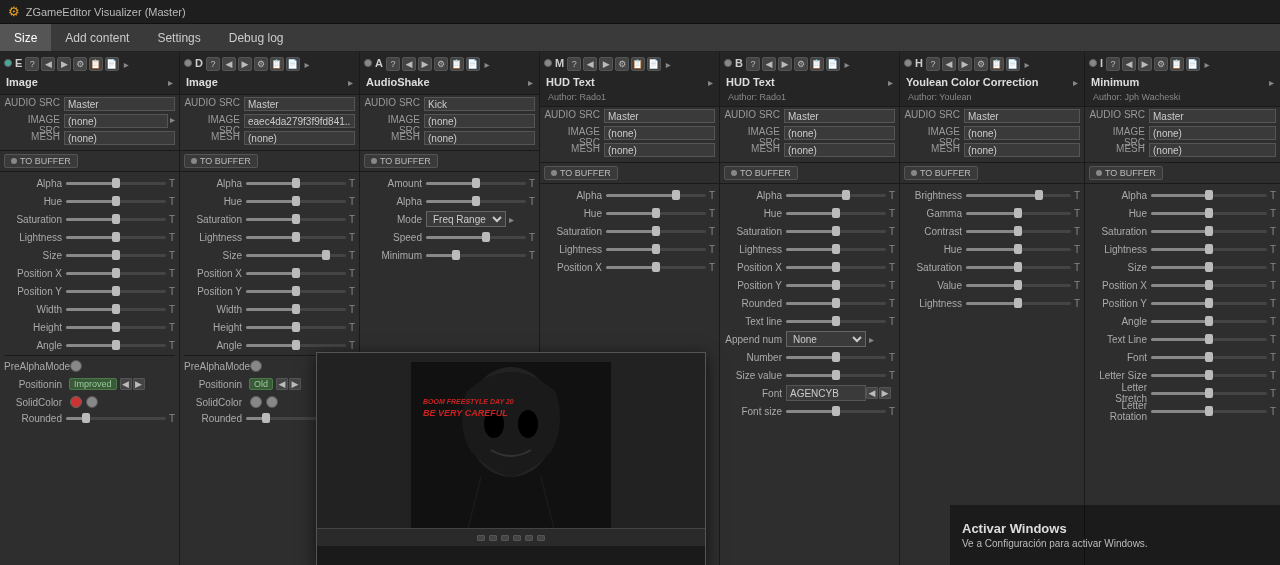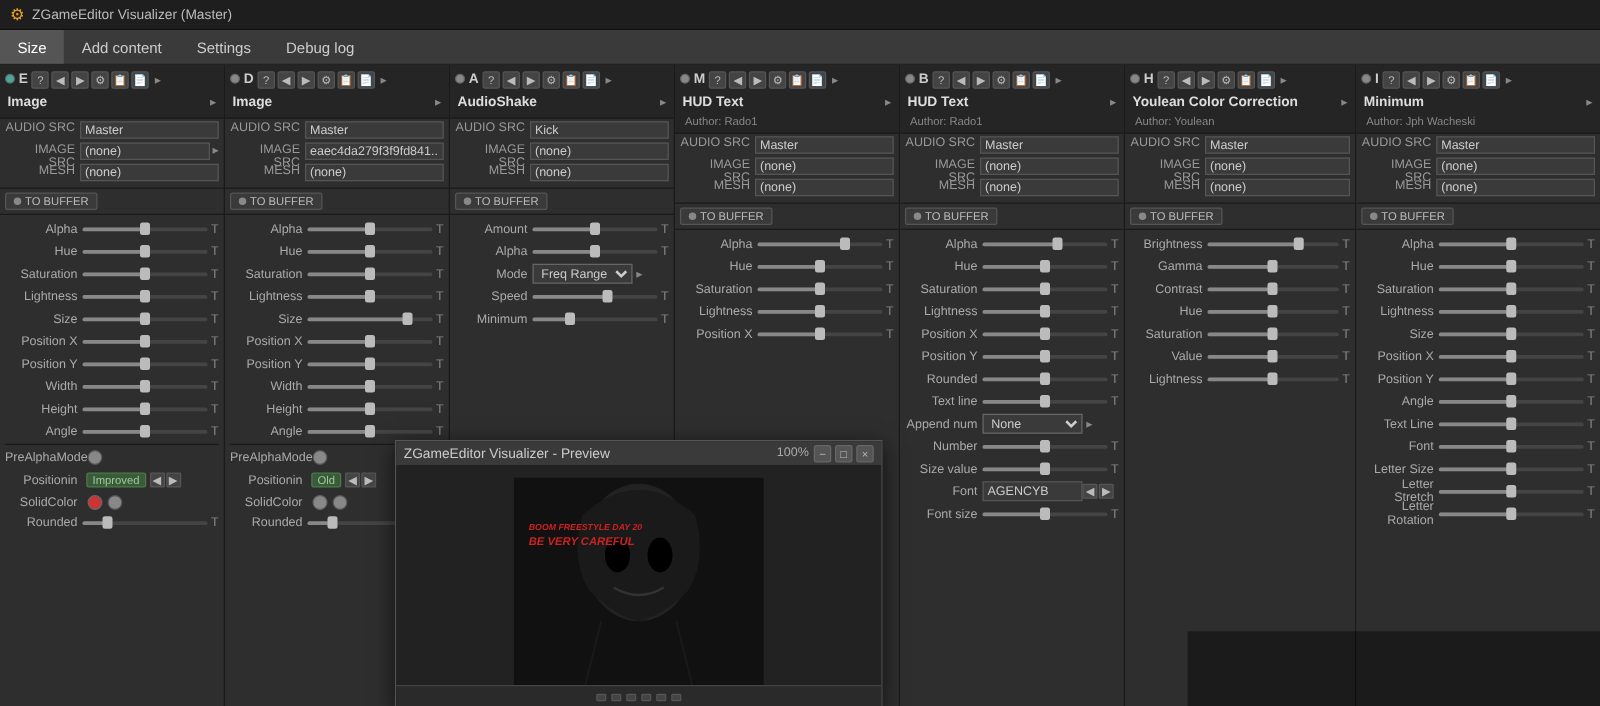--- a/index.html
+++ b/index.html
@@ -1353,35 +1353,28 @@
           <span class="slider-label">Letter Rotation</span>
           <div class="slider-track">
             <div class="slider-fill" style="width:50%"></div>
             <div class="slider-thumb" style="left:50%"></div>
           </div>
           <span class="slider-handle">T</span>
         </div>
     </div>
 
     <div class="activate-overlay">
+      <div class="activate-title">Activar Windows</div>
+      <div class="activate-sub">Ve a Configuración para activar Windows.</div>
     </div>
   </div>
 
 </div>
 
 <div class="preview-window">
-  <div class="preview-titlebar">
-    <span class="preview-title">ZGameEditor Visualizer - Preview</span>
-    <span class="preview-pct">100%</span>
-    <div class="preview-controls">
-      <div class="preview-btn">−</div>
-      <div class="preview-btn">□</div>
-      <div class="preview-btn">×</div>
-    </div>
-  </div>
   <div class="preview-content">
 
     <svg width="200" height="175" viewBox="0 0 200 175">
 
       <rect width="200" height="175" fill="#111"></rect>
 
       <ellipse cx="100" cy="60" rx="45" ry="55" fill="#222"></ellipse>
 
       <path d="M55 30 Q100 -10 145 30 Q155 65 140 90 Q120 110 100 115 Q80 110 60 90 Q45 65 55 30Z" fill="#1a1a1a"></path>
 

